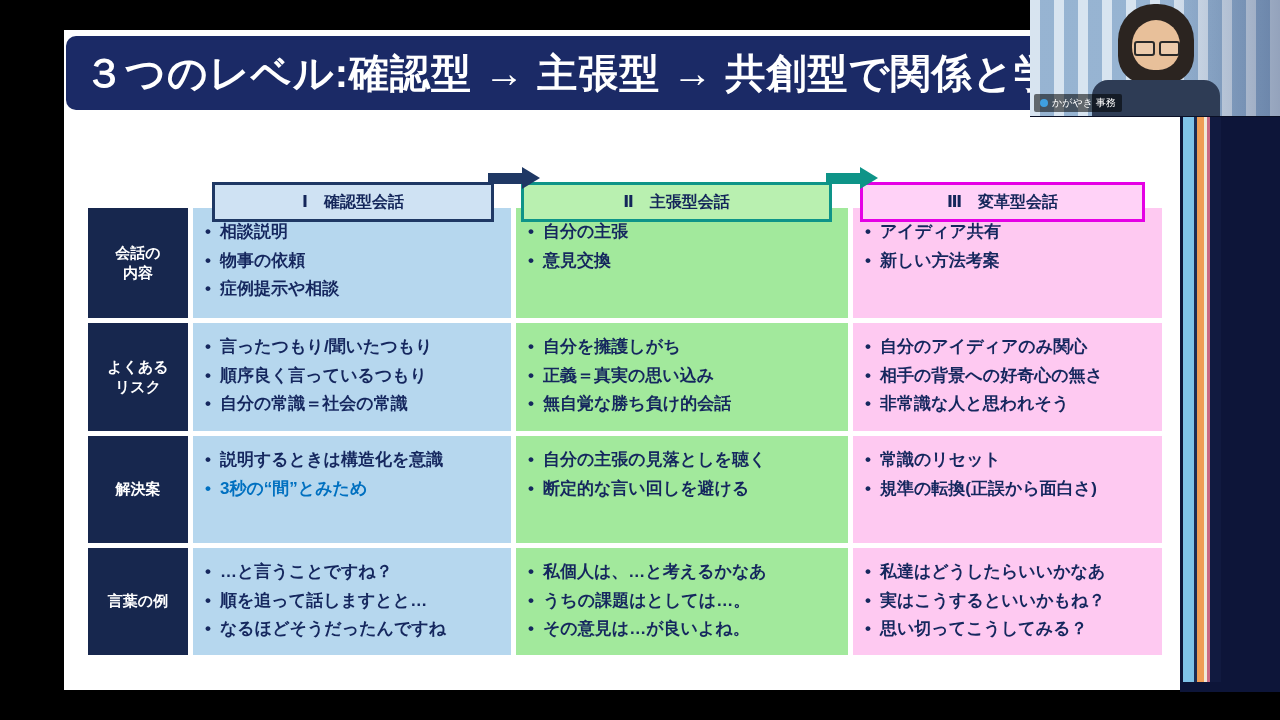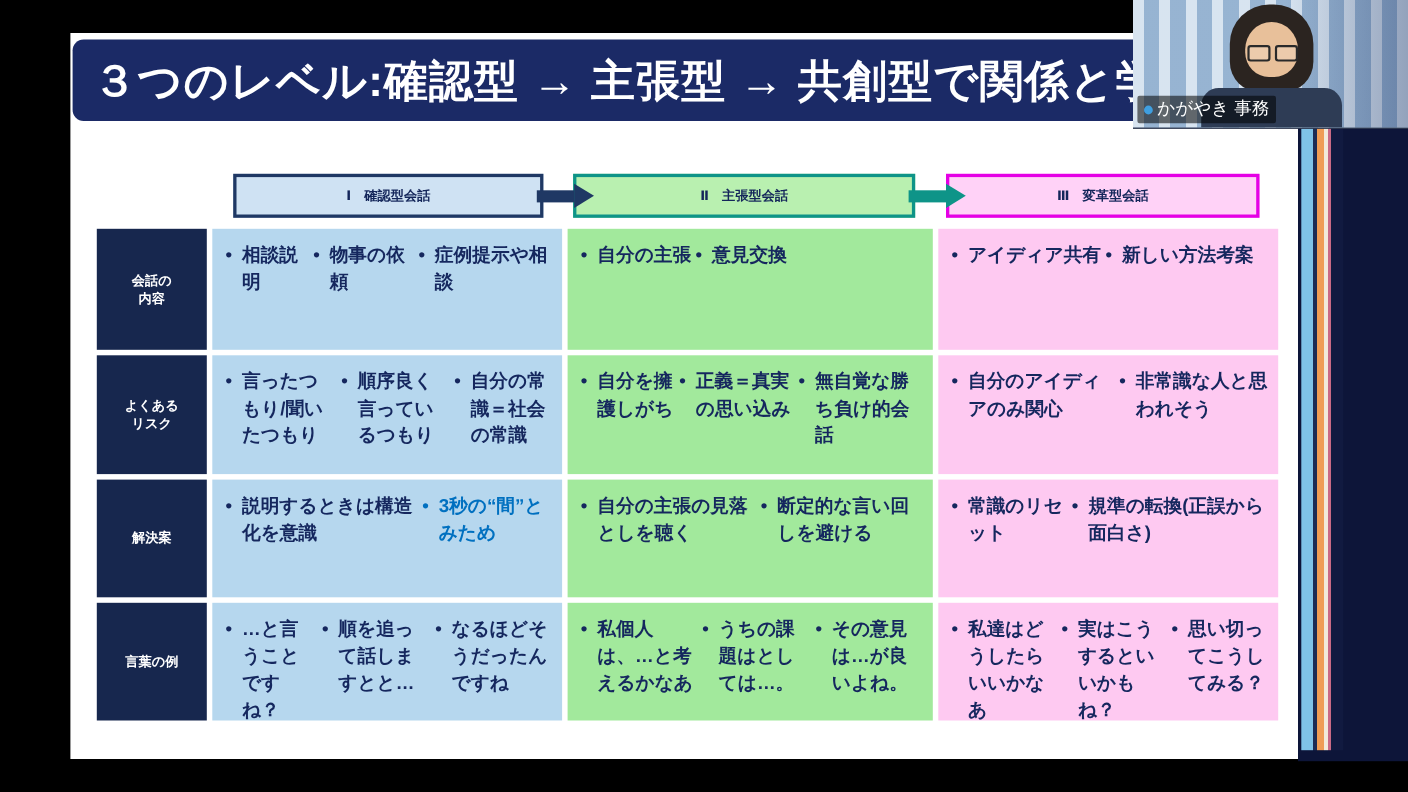--- a/index.html
+++ b/index.html
@@ -26,21 +26,21 @@
   
   .title-bar{position:absolute;left:2px;top:6px;width:1112px;height:74px;
     background:var(--title-bar-bg,#1b2a66);border-radius:10px;
     display:flex;align-items:center;padding-left:18px;box-sizing:border-box;
     overflow:hidden;white-space:nowrap;}
   .title-bar span{color:#fff;font-weight:700;font-size:40px;letter-spacing:1px;}
 
   
   .hdr-box{position:absolute;height:40px;box-sizing:border-box;
     display:flex;align-items:center;justify-content:center;
-    font-size:12px;font-weight:700;color:#14265a;z-index:4;}
+    font-size:16px;font-weight:700;color:#14265a;z-index:4;margin-top:24px;}
   .hb0{left:148px;top:128px;width:282px;background:#cfe2f3;
        border:3px solid var(--accent-blue,#1f3864);}
   .hb1{left:457px;top:128px;width:311px;background:#b9f0b0;
        border:3px solid var(--accent-teal,#0e9488);text-align:center;}
   .hb2{left:796px;top:128px;width:285px;background:#ffd2f7;
        border:3px solid var(--accent-magenta,#e500e5);}
 
   
   .arrow{position:absolute;display:flex;align-items:center;z-index:5;height:22px;}
   .arrow .shaft{height:11px;width:34px;}
@@ -52,23 +52,23 @@
   .a1{left:762px;top:137px;}
   .a1 .shaft{background:var(--accent-teal,#0e9488);}
   .a1 .head{border-left:18px solid var(--accent-teal,#0e9488);}
 
   
   .table{position:absolute;left:24px;top:178px;width:1074px;height:447px;
     display:grid;grid-template-columns:100px 318px 332px 309px;
     grid-template-rows:110px 108px 107px 107px;gap:5px;}
   .row-header{background:var(--row-header-bg,#17274e);color:#fff;
     display:flex;align-items:center;justify-content:center;text-align:center;
-    font-size:12px;font-weight:700;white-space:pre-line;line-height:1.35;}
+    font-size:15px;font-weight:700;white-space:pre-line;line-height:1.35;}
   .cell{box-sizing:border-box;padding:12px 8px 8px 12px;
-    display:flex;justify-content:flex-start;gap:4px;
+    display:flex;flex-direction:column;justify-content:flex-start;gap:4px;
     font-size:17px;font-weight:700;color:#15275e;line-height:1.45;}
   .cell.col0{background:var(--col-blue,#b6d7ee);}
   .cell.col1{background:var(--col-green,#a2e99c);}
   .cell.col2{background:var(--col-pink,#fec9f1);}
   .bullet-item{display:flex;align-items:flex-start;}
   .bullet-item::before{content:"•";margin-right:9px;flex:0 0 auto;}
   .bullet-item.hl{color:var(--highlight-text,#0070c0);}
 
   
   .webcam{position:absolute;left:1030px;top:0;width:250px;height:116px;z-index:20;
@@ -83,21 +83,21 @@
   .hair{position:absolute;left:88px;top:4px;width:76px;height:80px;
     background:#2b2420;border-radius:36px 36px 28px 28px;}
   .face{position:absolute;left:102px;top:20px;width:48px;height:50px;
     background:#e8c09a;border-radius:50% 50% 45% 45%;}
   .glasses{position:absolute;left:104px;top:41px;width:46px;height:14px;display:flex;gap:4px;}
   .lens{width:18px;height:11px;border:2px solid #2a2a2a;border-radius:3px;
     background:rgba(255,255,255,.18);}
   .torso{position:absolute;left:62px;top:80px;width:128px;height:36px;
     background:#2e3c55;border-radius:16px 16px 0 0;}
   .name-tag{position:absolute;left:4px;bottom:4px;display:flex;align-items:center;gap:4px;
-    background:rgba(0,0,0,.55);color:#fff;font-size:16px;padding:2px 6px;border-radius:2px;justify-content:center;}
+    background:rgba(0,0,0,.55);color:#fff;font-size:10px;padding:2px 6px;border-radius:2px;justify-content:center;}
   .mic{width:8px;height:8px;border-radius:50%;background:#3f9fe0;display:inline-block;}
 </style>
 </head>
 <body>
 
 <div class="stage">
 
   <div class="backdrop-right"></div>
   <div class="edge-stripes"></div>
 
@@ -149,20 +149,21 @@
           <div class="bullet-item">順序良く言っているつもり</div>
           <div class="bullet-item">自分の常識＝社会の常識</div>
         </div>
         <div class="cell col1">
           <div class="bullet-item">自分を擁護しがち</div>
           <div class="bullet-item">正義＝真実の思い込み</div>
           <div class="bullet-item">無自覚な勝ち負け的会話</div>
         </div>
         <div class="cell col2">
           <div class="bullet-item">自分のアイディアのみ関心</div>
+          <div class="bullet-item">相手の背景への好奇心の無さ</div>
           <div class="bullet-item">非常識な人と思われそう</div>
         </div>
         <div class="row-header">解決案</div>
         <div class="cell col0">
           <div class="bullet-item">説明するときは構造化を意識</div>
           <div class="bullet-item hl">3秒の“間”とみため</div>
         </div>
         <div class="cell col1">
           <div class="bullet-item">自分の主張の見落としを聴く</div>
           <div class="bullet-item">断定的な言い回しを避ける</div>

